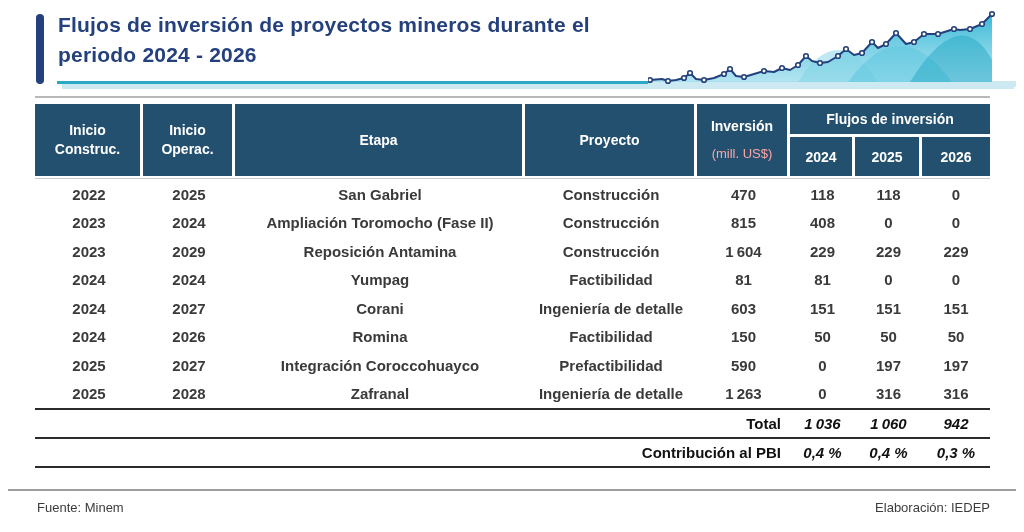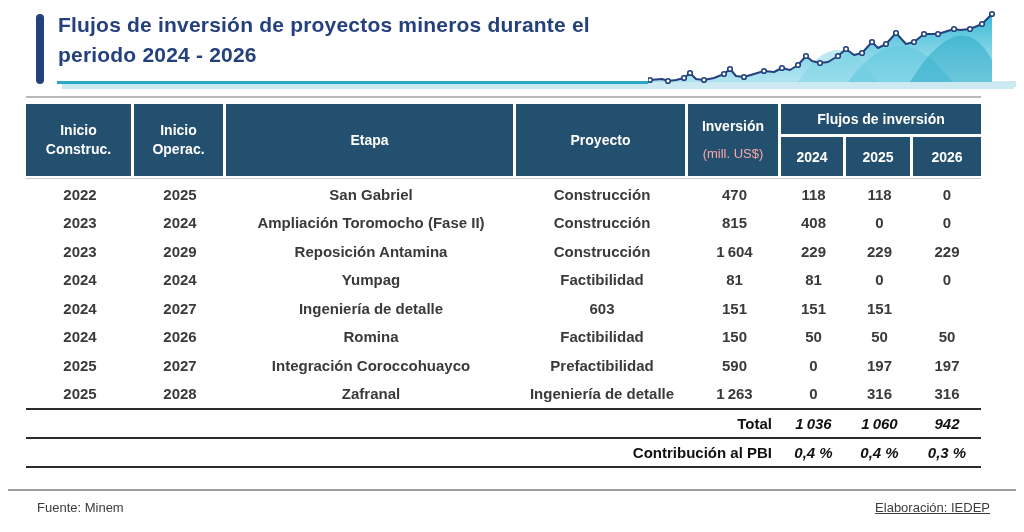--- a/index.html
+++ b/index.html
@@ -11,21 +11,21 @@
   .title-bar{position:absolute;left:36px;top:14px;width:8px;height:70px;
     background:var(--title-navy,#24417e);border-radius:4px;}
   .page-title{position:absolute;left:58px;top:10px;max-width:600px;margin:0;
     font-size:21px;line-height:30px;font-weight:bold;color:var(--title-navy,#24417e);letter-spacing:.2px;}
   .underline-teal{position:absolute;left:57px;right:10px;top:81px;height:3px;
     background:var(--teal,#2aa9c4);z-index:1;}
   .underline-light{position:absolute;left:62px;right:10px;top:84px;height:5px;
     background:var(--light-teal,#bfe3ee);opacity:.8;z-index:0;}
   .deco-chart{position:absolute;left:648px;top:2px;width:368px;height:86px;z-index:2;}
   
-  .table-wrap{position:absolute;left:26px;top:96px;width:955px;}
+  .table-wrap{position:absolute;left:35px;top:96px;width:955px;}
   .table-topline{height:2px;background:#b9b9b9;margin-bottom:6px;}
   .thead{display:grid;grid-template-columns:108px 92px 290px 172px 93px 200px;}
   .th{background:var(--header-navy,#24506f);color:#fff;font-weight:bold;font-size:14px;
     display:flex;flex-direction:column;align-items:center;justify-content:center;
     height:72px;box-sizing:border-box;border-right:3px solid #fff;line-height:19px;text-align:center;}
   .th .unit{font-weight:normal;font-size:13px;color:#fca5a5;margin-top:8px;}
   .th-group-block{display:flex;flex-direction:column;height:72px;}
   .th-group{background:var(--header-navy,#24506f);color:#fff;font-weight:bold;font-size:14px;
     height:33px;box-sizing:border-box;border-bottom:3px solid #fff;
     display:flex;align-items:center;justify-content:center;}
@@ -38,21 +38,21 @@
   .brow{display:grid;grid-template-columns:108px 92px 290px 172px 93px 65px 67px 68px;
     height:28.5px;align-items:center;font-weight:bold;}
   .bcell{text-align:center;font-size:15px;color:#3a3a3a;white-space:nowrap;}
   .hline{height:2px;background:#2b2b2b;}
   .trow{display:grid;grid-template-columns:755px 65px 67px 68px;height:27px;align-items:center;}
   .trow .tlabel{text-align:right;padding-right:9px;font-weight:bold;font-size:15px;color:#111;}
   .trow .tval{text-align:center;font-weight:bold;font-size:15px;color:#111;white-space:nowrap;font-style:italic;}
   
   .footer-line{position:absolute;left:8px;right:8px;top:489px;height:2px;background:#9e9e9e;}
   .footer-source{position:absolute;left:37px;top:500px;font-size:13px;color:#3c3c3c;}
-  .footer-elab{position:absolute;right:34px;top:500px;font-size:13px;color:#3c3c3c;text-decoration:underline;}
+  .footer-elab{position:absolute;right:34px;top:500px;font-size:13px;color:#3c3c3c;}
 </style>
 </head>
 <body>
 
 <div class="page">
 
   <div class="underline-light"></div>
   <div class="underline-teal"></div>
   <div class="title-bar"></div>
   <h1 class="page-title">Flujos de inversión de proyectos mineros durante el periodo 2024 - 2026</h1>
@@ -170,20 +170,21 @@
           <div class="bcell">Yumpag</div>
           <div class="bcell">Factibilidad</div>
           <div class="bcell">81</div>
           <div class="bcell">81</div>
           <div class="bcell">0</div>
           <div class="bcell">0</div>
         </div>
         <div class="brow">
           <div class="bcell">2024</div>
           <div class="bcell">2027</div>
+          <div class="bcell">Corani</div>
           <div class="bcell">Ingeniería de detalle</div>
           <div class="bcell">603</div>
           <div class="bcell">151</div>
           <div class="bcell">151</div>
           <div class="bcell">151</div>
         </div>
         <div class="brow">
           <div class="bcell">2024</div>
           <div class="bcell">2026</div>
           <div class="bcell">Romina</div>

